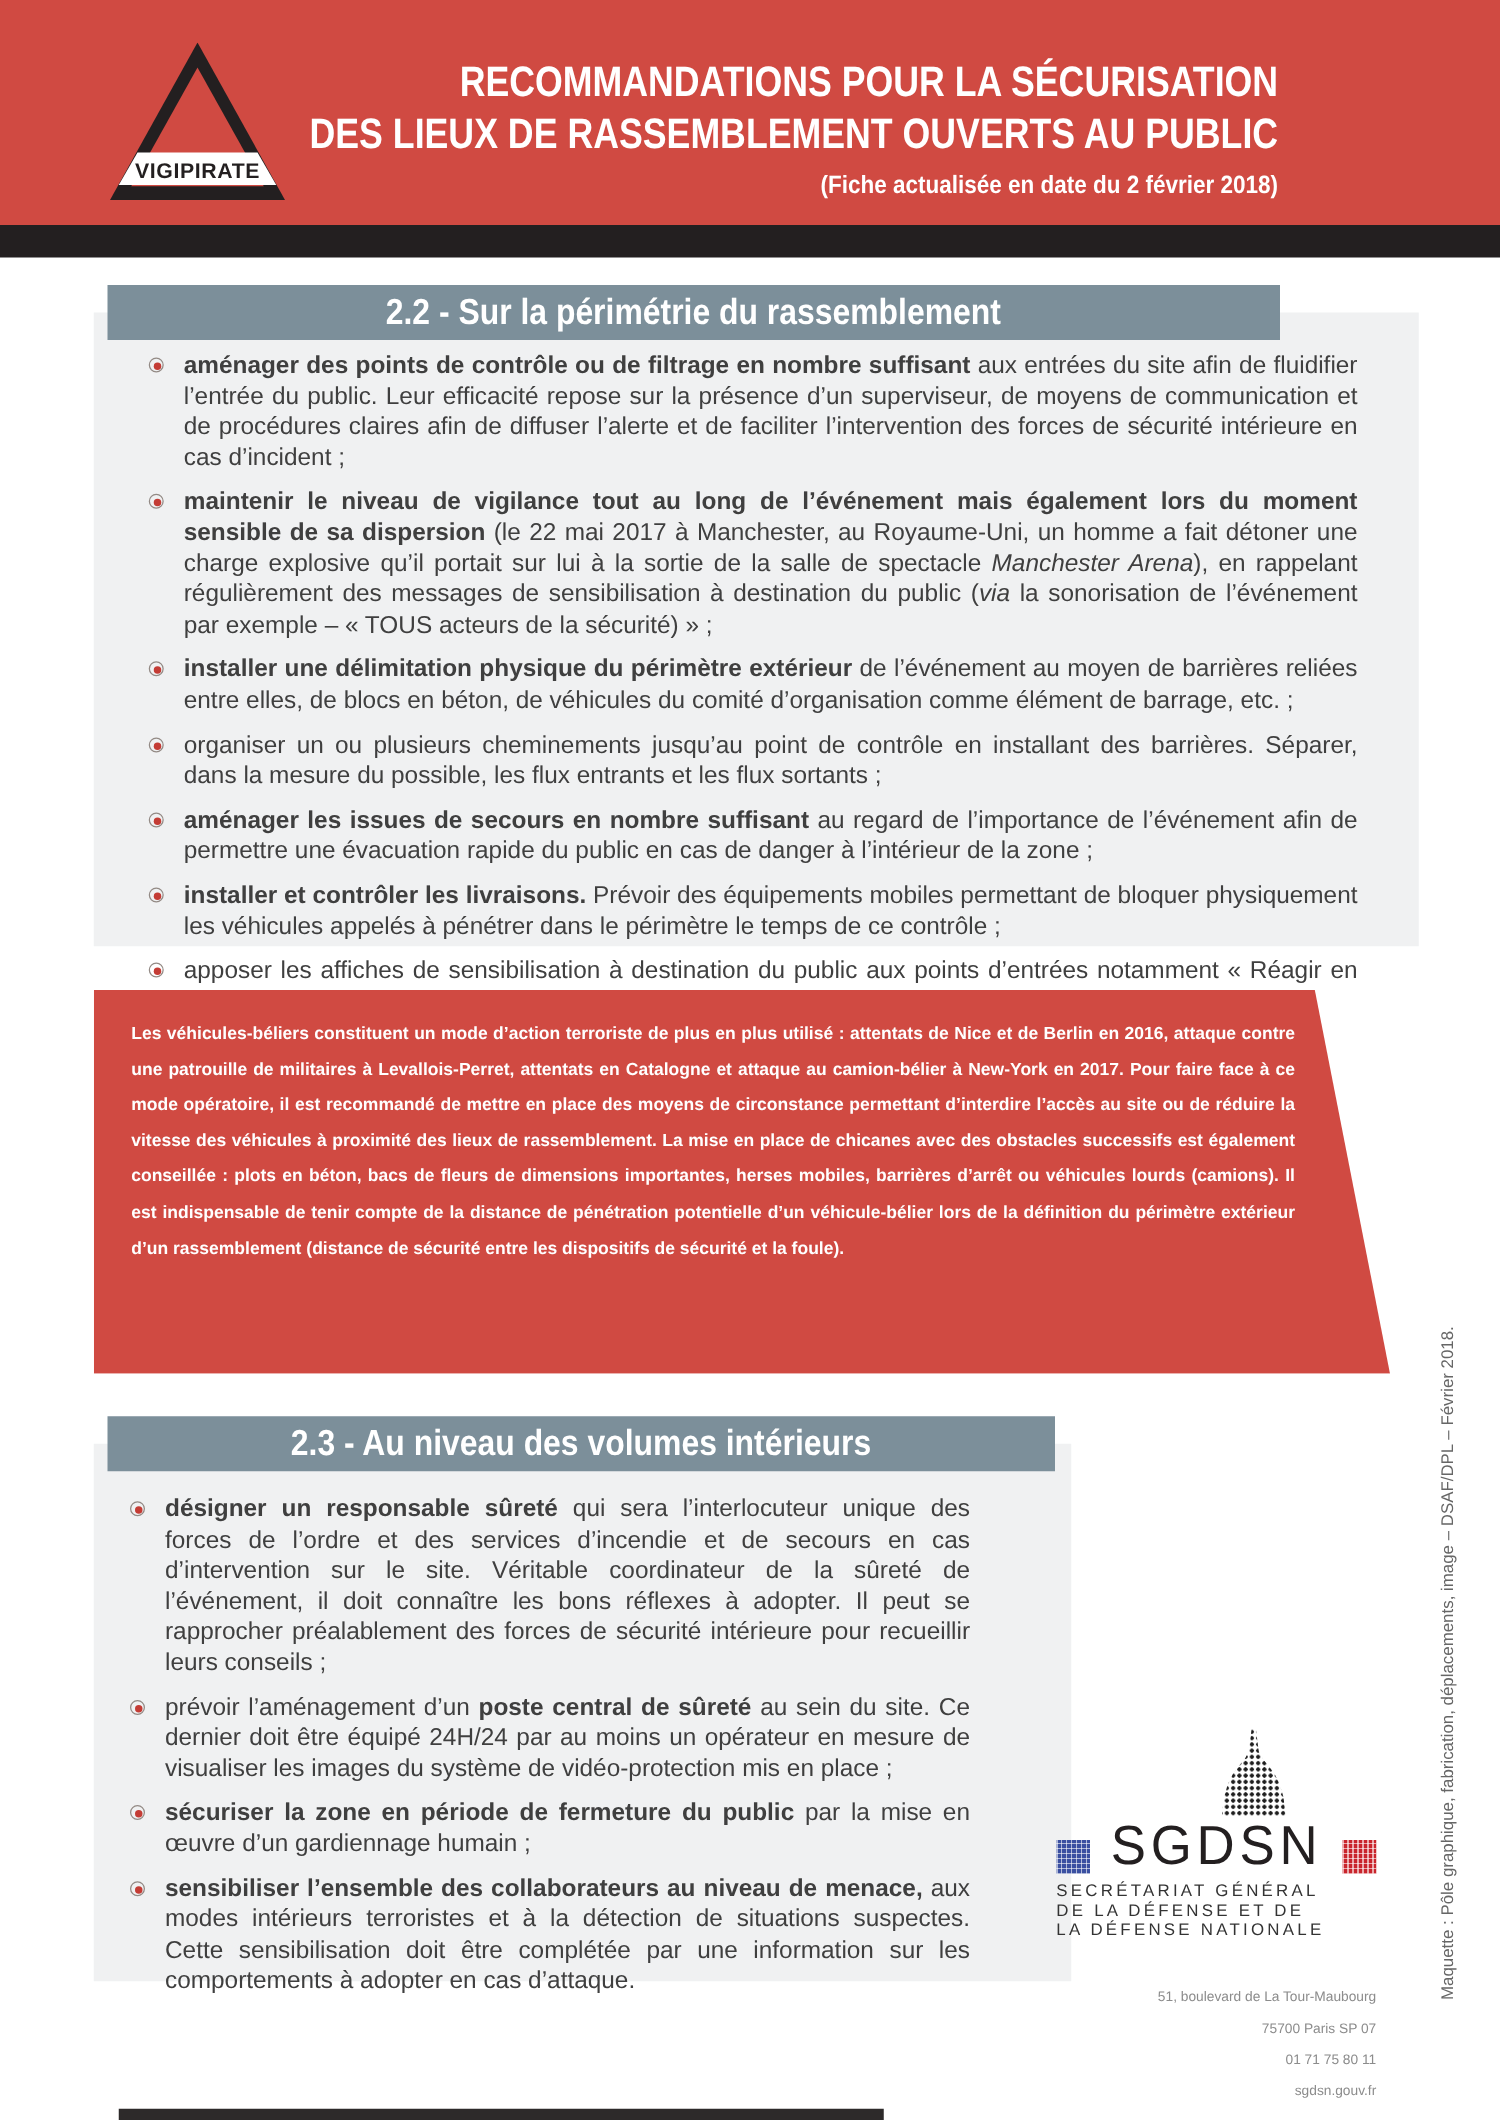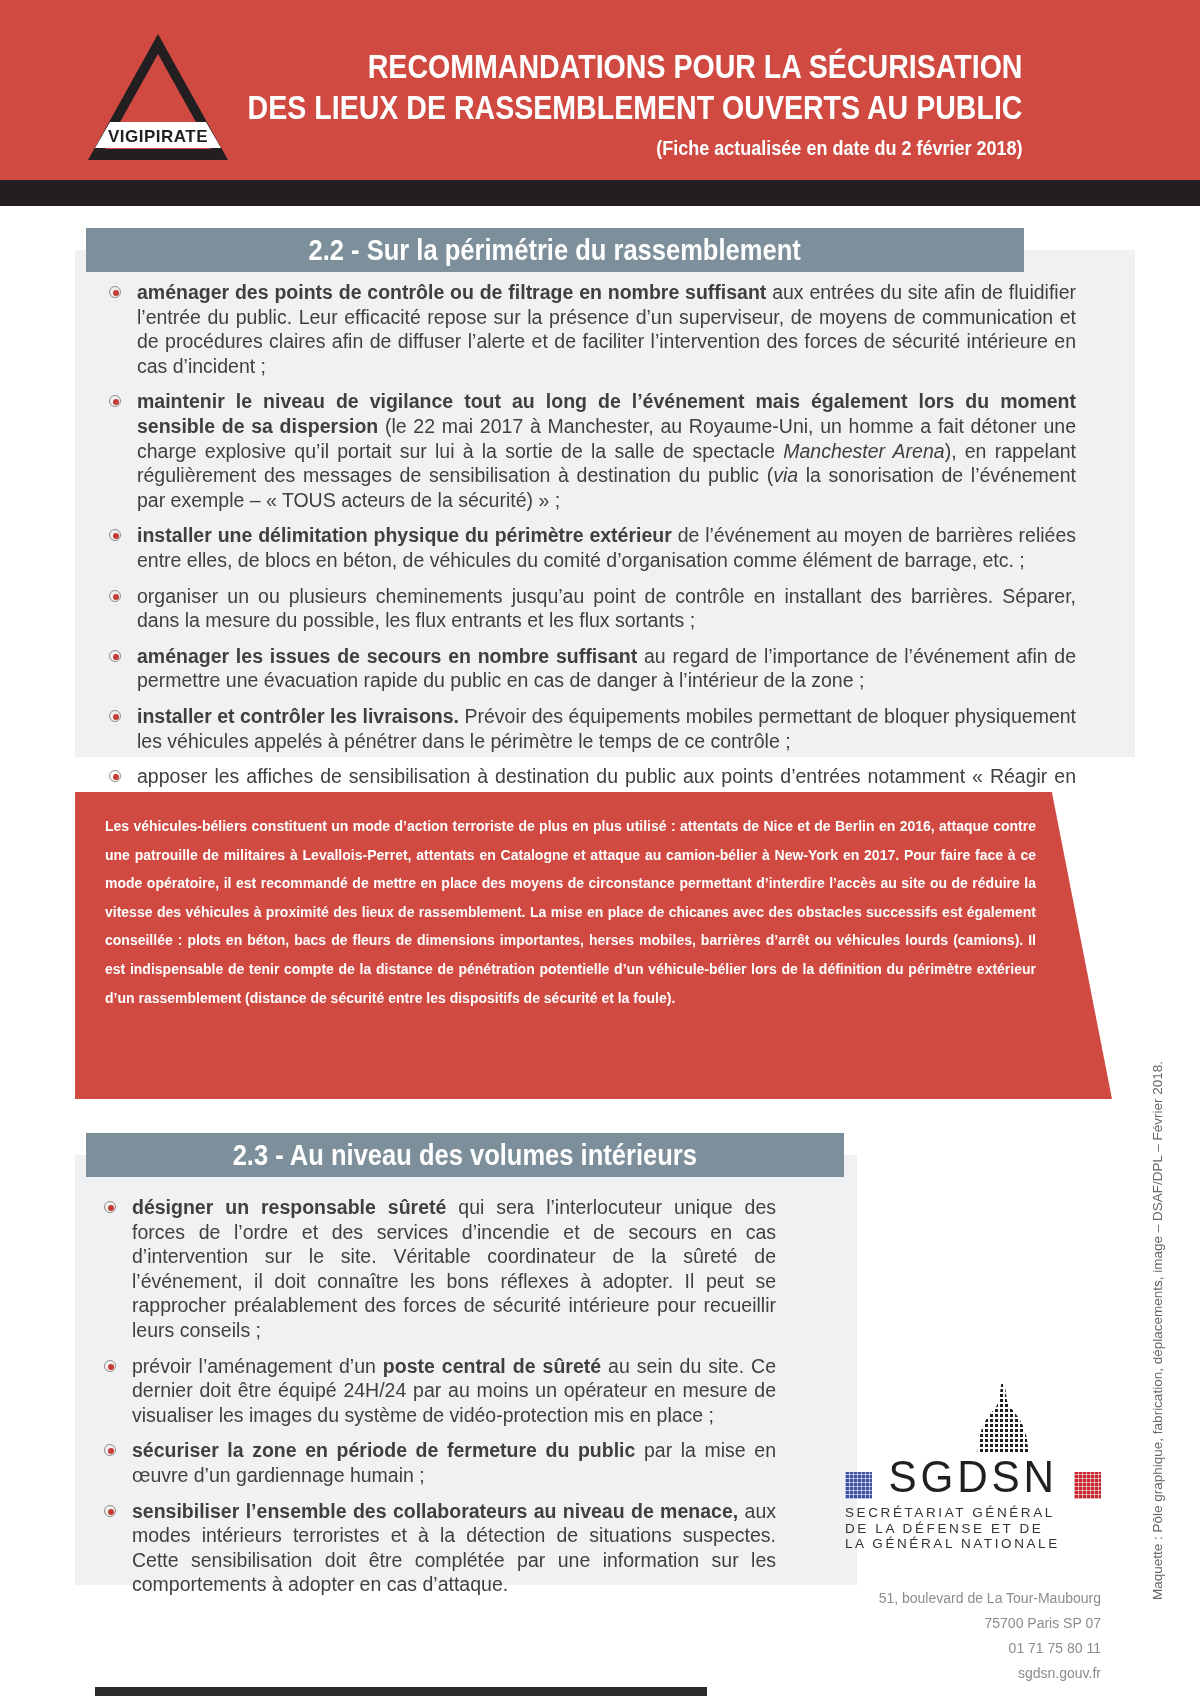--- a/index.html
+++ b/index.html
@@ -41,21 +41,21 @@
     color:#fff; display:flex; align-items:center; justify-content:center;
   }
   .bar-22 { left:86px; top:228px; width:938px;text-align:right; }
   .bar-23 { left:86px; top:1133px; width:758px; }
   .section-bar span {
     display:block; font-size:29px; font-weight:bold; white-space:nowrap;
     transform:scaleX(0.88); transform-origin:50% 50%;
   }
   
   .bullets { position:absolute; }
-  .bullets-22 { left:80px; top:250px; width:1016px; padding:30px 20px 0 20px; }
+  .bullets-22 { left:90px; top:250px; width:1016px; padding:30px 20px 0 20px; }
   .bullets-23 { left:75px; top:1155px; width:718px; padding:40px 17px 0 20px; }
   .bullet {
     position:relative; padding-left:37px; margin-bottom:11px;
     font-size:19.5px; line-height:24.6px; text-align:justify; color:#3f3f3f;
   }
   .bullet .dot {
     position:absolute; left:9px; top:6px; width:12px; height:12px;
     border:1.5px solid #938a85; border-radius:50%;
   }
   .bullet .dot::after {
@@ -97,21 +97,21 @@
                      repeating-linear-gradient(90deg, rgba(255,255,255,.6) 0 1px, transparent 1px 4px);
   }
   .sgdsn-word {
     font-size:44px; color:#231f20; letter-spacing:4px; line-height:1;
     transform:scaleX(0.96); transform-origin:50% 50%;
   }
   .sgdsn-org { margin-top:6px; }
   .sgdsn-org div {
     font-size:13.5px; letter-spacing:2.6px; color:#333; line-height:15.5px; white-space:nowrap;
   }
-  .sgdsn-address { margin-top:34px; text-align:right; color:#8c8c8c; font-size:14px; line-height:25px; }
+  .sgdsn-address { margin-top:34px; text-align:right; color:#8c8c8c; font-size:11px; line-height:25px; }
   
   .vertical-note {
     position:absolute; left:1150px; top:1082px; height:518px;
     writing-mode:vertical-rl; transform:rotate(180deg);
     font-size:13.5px; color:#666; white-space:nowrap;
   }
   
   .bottom-bar {
     position:absolute; left:95px; top:1687px; width:612px; height:9px;
     background:#2d2a2a;
@@ -170,21 +170,21 @@
 <div class="sgdsn">
   <div class="dome"></div>
   <div class="sgdsn-row">
     <span class="sq sq-blue"></span>
     <span class="sgdsn-word">SGDSN</span>
     <span class="sq sq-red"></span>
   </div>
   <div class="sgdsn-org">
     <div>SECRÉTARIAT GÉNÉRAL</div>
     <div>DE LA DÉFENSE ET DE</div>
-    <div>LA GÉNÉRAL NATIONALE</div>
+    <div>LA DÉFENSE NATIONALE</div>
   </div>
   <div class="sgdsn-address">
     <div>51, boulevard de La Tour-Maubourg</div>
     <div>75700 Paris SP 07</div>
     <div>01 71 75 80 11</div>
     <div>sgdsn.gouv.fr</div>
   </div>
 </div>
 
 <div class="vertical-note">Maquette : Pôle graphique, fabrication, déplacements, image – DSAF/DPL – Février 2018.</div>

